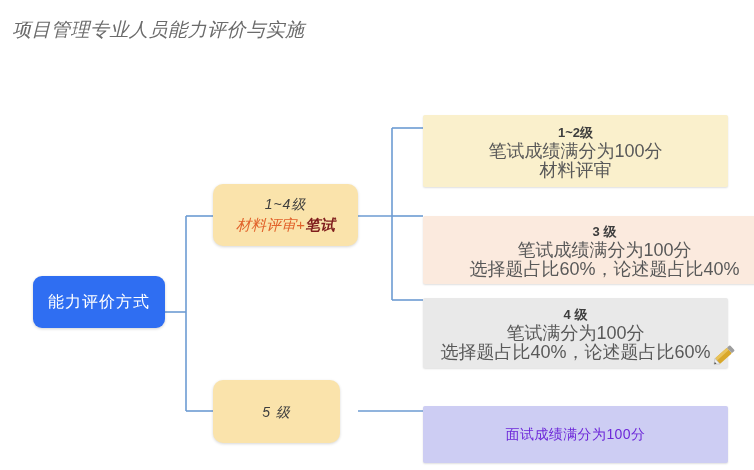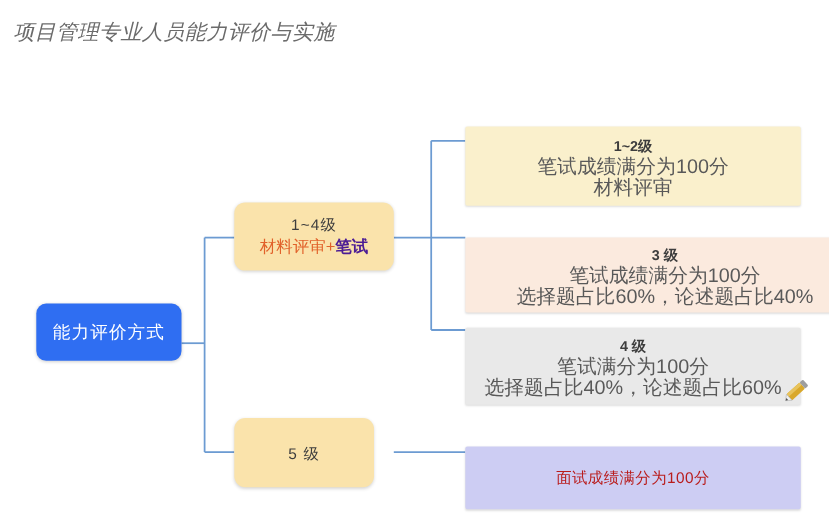--- a/index.html
+++ b/index.html
@@ -67,20 +67,21 @@
   
   .branch-node {
     position: absolute;
     background: #fae3ab;
     border-radius: 10px;
     display: flex;
     flex-direction: column;
     align-items: center;
     justify-content: center;
     box-shadow: 0 1px 3px rgba(0,0,0,0.16);
+    font-style: italic;
   }
   #branch-node-1 {
     left: 213px;
     top: 184px;
     width: 145px;
     height: 62px;
   }
   #branch-node-2 {
     left: 213px;
     top: 380px;
@@ -95,21 +96,21 @@
     white-space: nowrap;
   }
   .branch-line2 {
     font-size: 15px;
     line-height: 22px;
     white-space: nowrap;
     font-weight: bold;
   }
   .txt-review { color: #e1622b; font-weight: normal; }
   .txt-plus   { color: #e1622b; font-weight: normal; }
-  .txt-strong { color: #4c1d95; font-weight: bold; }
+  .txt-strong { color: #7f1d1d; font-weight: bold; }
 
   
   .leaf-card {
     position: absolute;
     left: 423px;
     width: 305px;
     border-radius: 2px;
     display: flex;
     flex-direction: column;
     align-items: center;
@@ -130,21 +131,21 @@
     white-space: nowrap;
   }
   .leaf-line {
     font-size: 18px;
     color: #595959;
     line-height: 19px;
     white-space: nowrap;
   }
   #leaf-card-4 .leaf-line {
     font-size: 14px;
-    color: #b91c1c;
+    color: #6d28d9;
     letter-spacing: 0.4px;
   }
 
   
   #pencil-icon {
     position: absolute;
     left: 707px;
     top: 338px;
     width: 34px;
     height: 34px;

